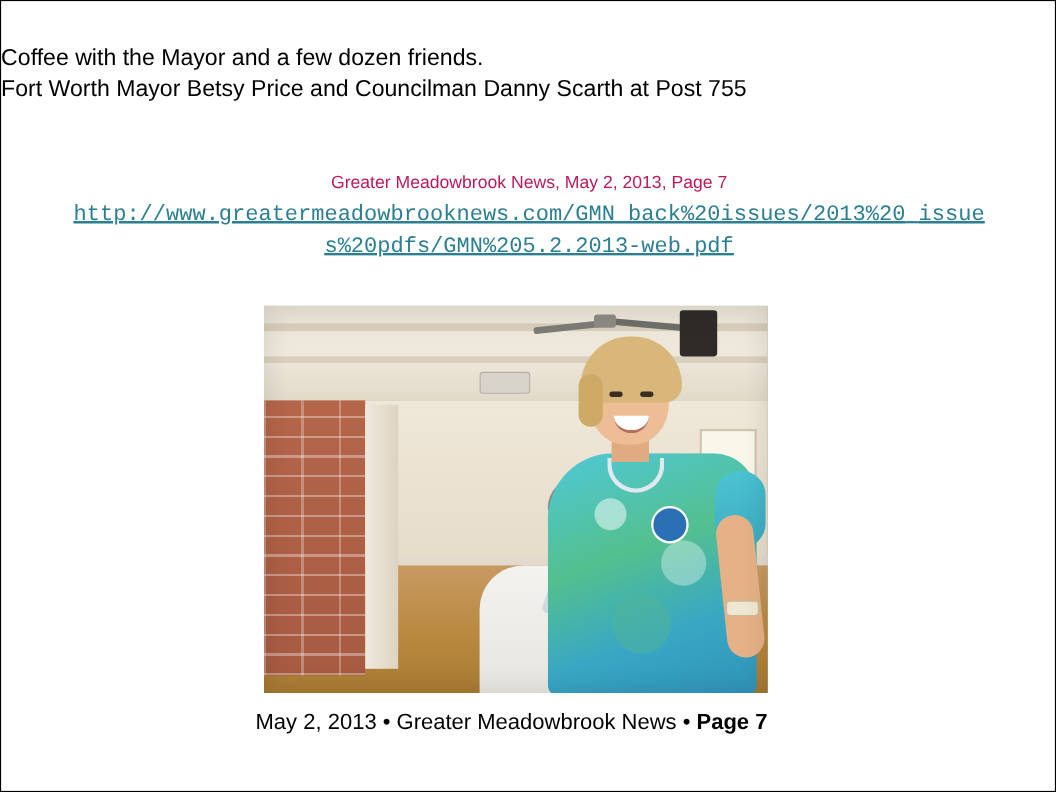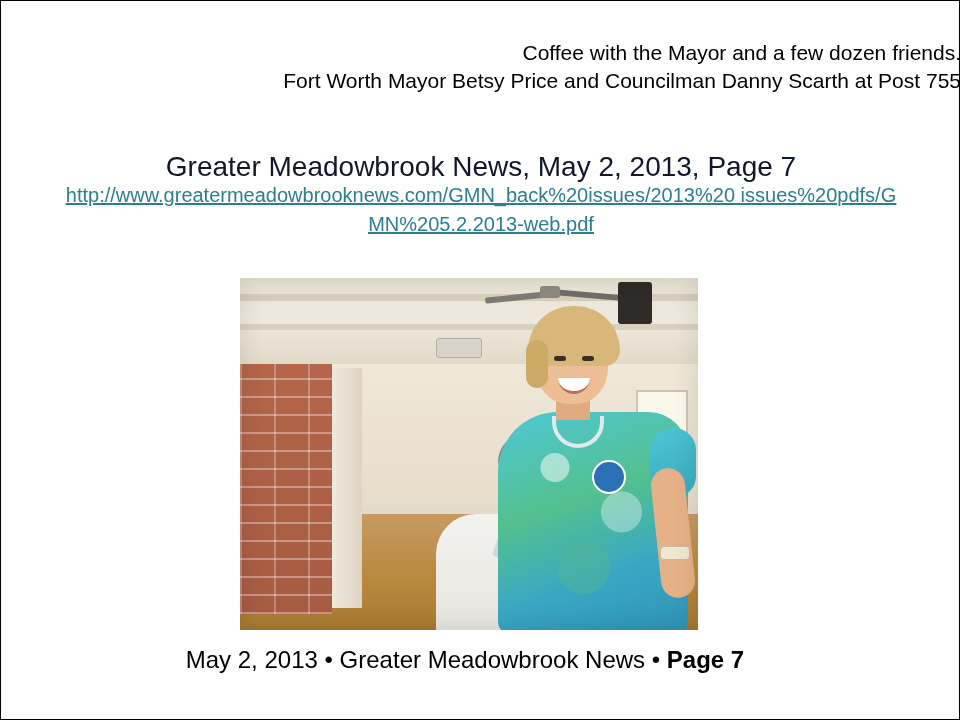--- a/index.html
+++ b/index.html
@@ -20,48 +20,49 @@
     height: 720px;
     box-sizing: border-box;
     border: 1px solid #000000;
     background: #ffffff;
   }
   .title-block {
     position: absolute;
     top: 38px;
     left: 0;
     width: 960px;
-    text-align: right;
+    text-align: left;
   }
   .title-line {
     font-size: 21px;
     line-height: 28px;
     color: #000000;
   }
   .source-block {
     position: absolute;
     top: 152px;
     left: 0;
     width: 960px;
     text-align: center;
   }
   .source-line {
-    font-size: 28px;
+    font-size: 16px;
     line-height: 28px;
-    color: #0f172a;
+    color: #be185d;
   }
   .source-link {
     display: block;
     font-size: 20px;
     line-height: 29px;
     color: #1f7a8c;
     color: #2a7f8f;
     text-decoration: underline;
     word-break: break-all;
     padding: 0 60px;
+    font-family: Liberation Mono, monospace;
   }
   .link-text {
     color: #2b7f91;
     text-decoration: underline;
     cursor: pointer;
   }
   .photo-wrap {
     position: absolute;
     left: 239px;
     top: 277px;
@@ -220,21 +221,21 @@
   .photo-shadow {
     left: 0; top: 0; width: 458px; height: 352px;
     box-shadow: inset 0 0 26px rgba(0,0,0,0.12);
   }
   .caption {
     position: absolute;
     left: 0;
     top: 645px;
     width: 928px;
     text-align: center;
-    font-size: 24px;
+    font-size: 20px;
     color: #000000;
   }
   .caption .page {
     font-weight: bold;
   }
 </style>
 </head>
 <body>
 
 <div class="slide">

